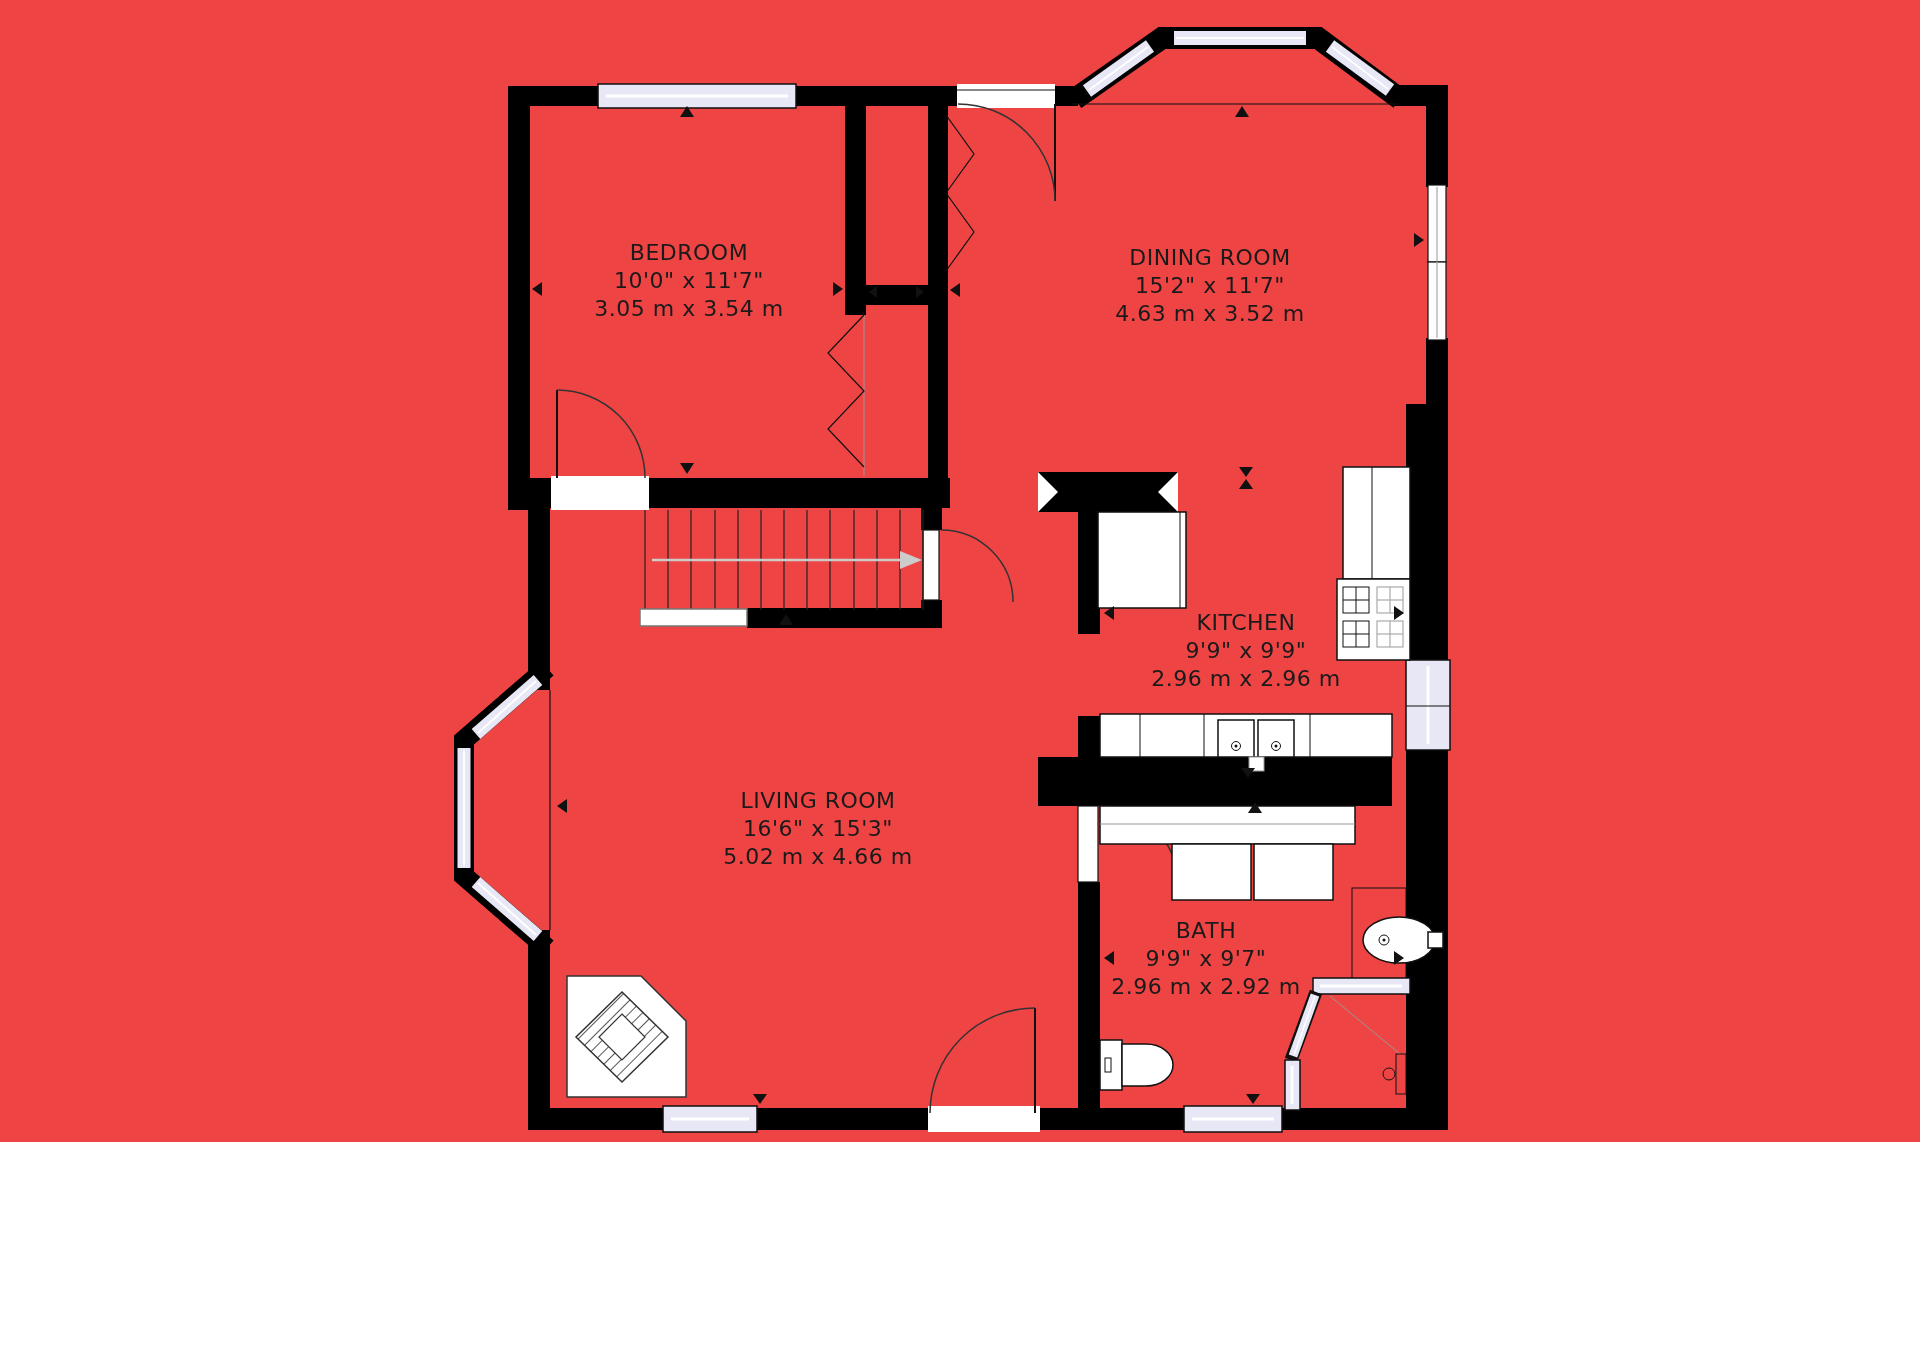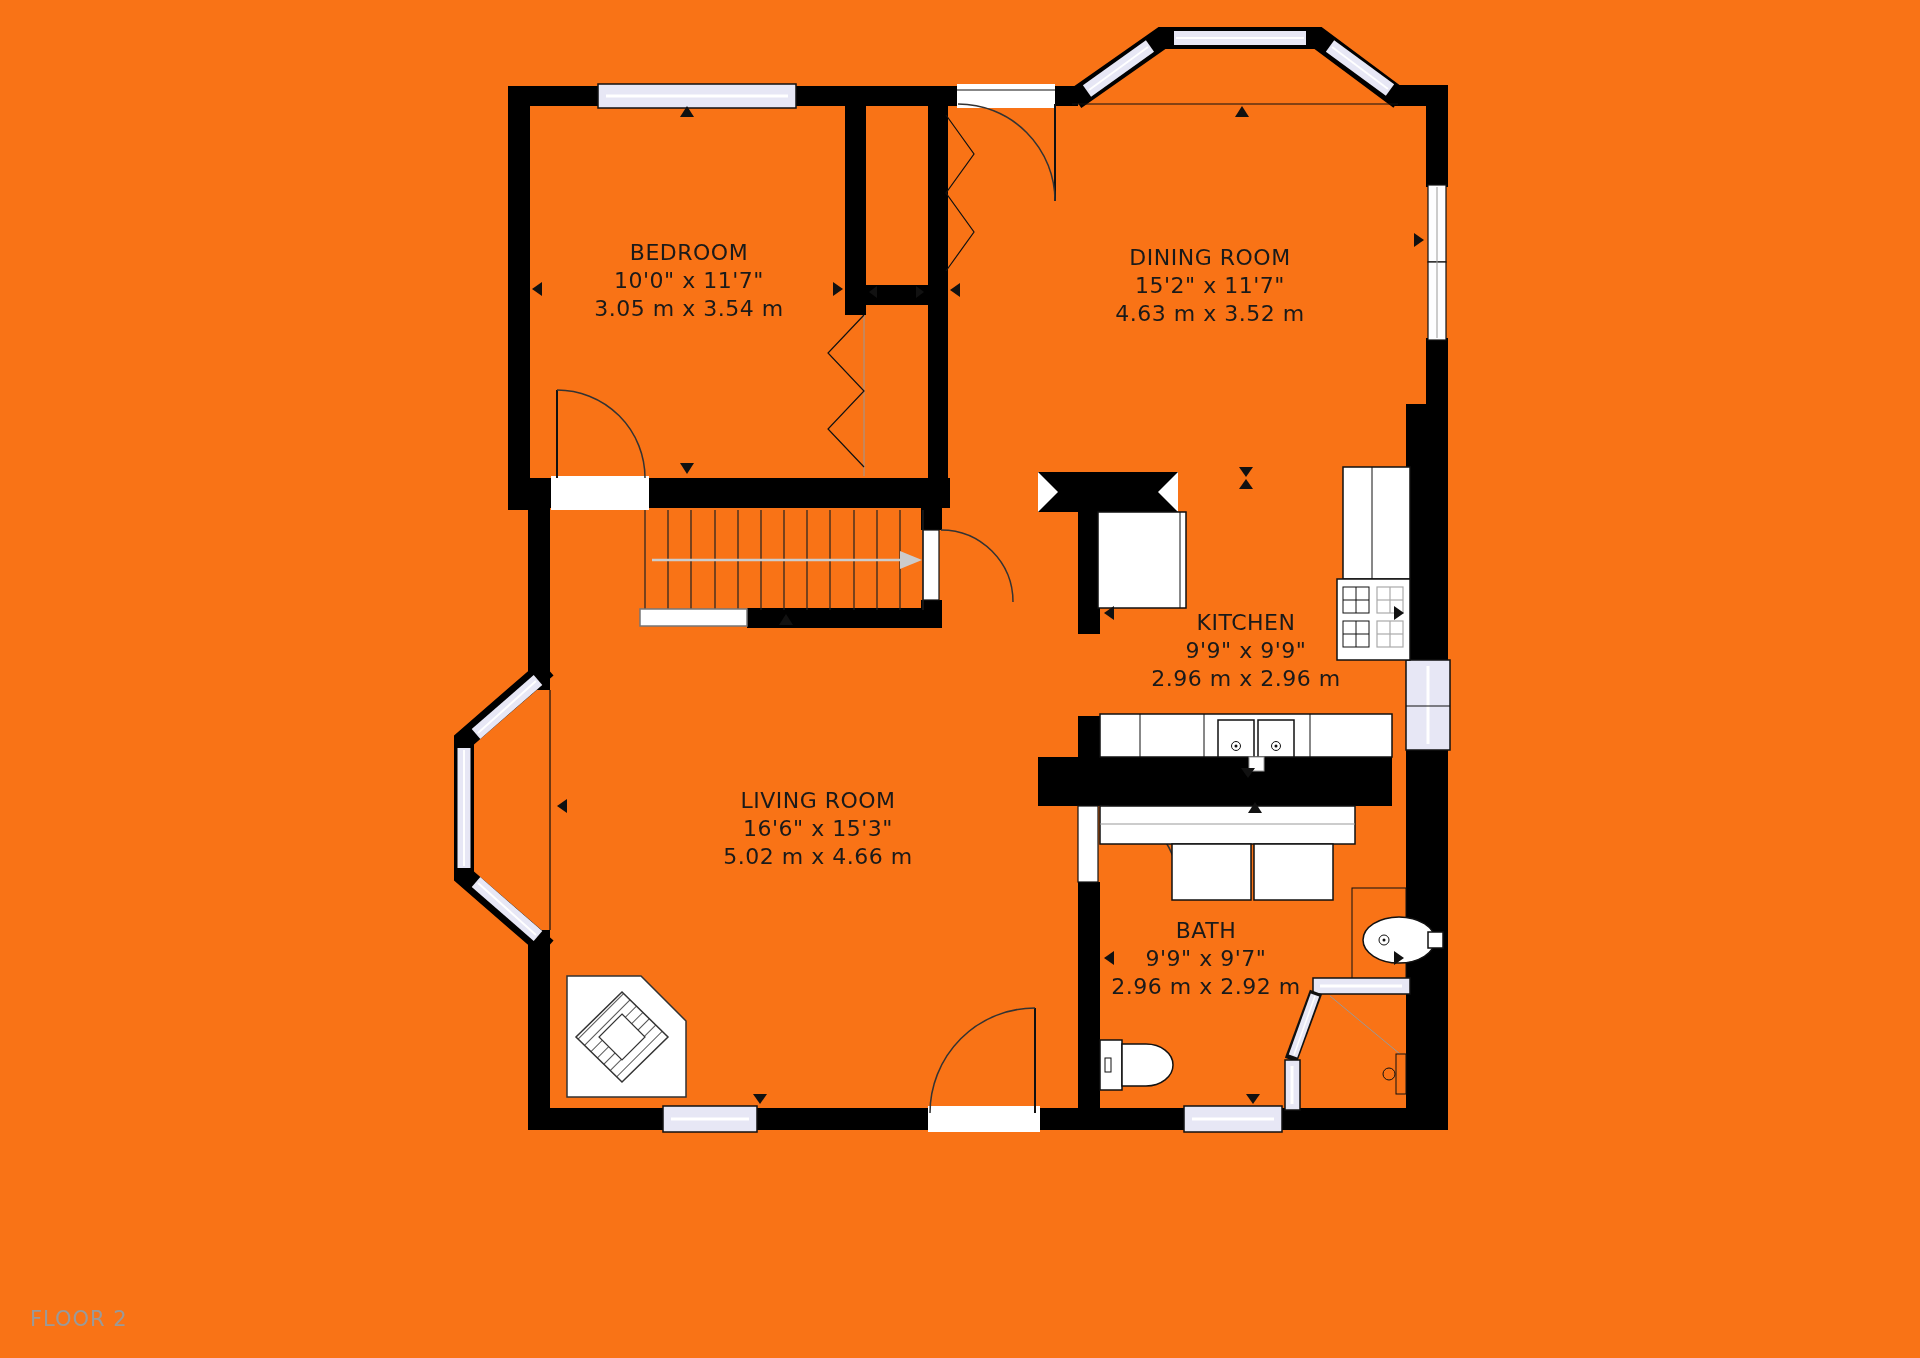--- a/index.html
+++ b/index.html
@@ -1,16 +1,16 @@
 <!DOCTYPE html>
 <html style="--wall: #000000; --window-glass: #e7e7f5; --room-text: #1a1a1a; --floor-label-text: #9a9a9a; --stairs-arrow: #cccccc;"><head>
 <meta charset="utf-8">
 <style>
   html,body { margin:0; padding:0; background:#ffffff; }
-  .page { position:relative; width:1920px; height:1358px; background:#f97316; overflow:hidden; }
+  .page { position:relative; width:1920px; height:1142px; background:#ef4444; overflow:hidden; }
   svg { display:block; }
 
   .wall        { fill: var(--wall,#000); }
   .opening     { fill:#fff; }
   .win         { fill: var(--window-glass,#e7e7f5); stroke:#111; stroke-width:1.5; }
   .win-light   { fill:#fdfdff; stroke:#111; stroke-width:1.2; }
   .win-line    { stroke:#fff; stroke-width:3; }
   .thin        { stroke:#111; stroke-width:1.2; fill:none; }
   .thin-gray   { stroke:#999; stroke-width:1; fill:none; }
   .arc         { fill:none; stroke:#333; stroke-width:1.5; }

